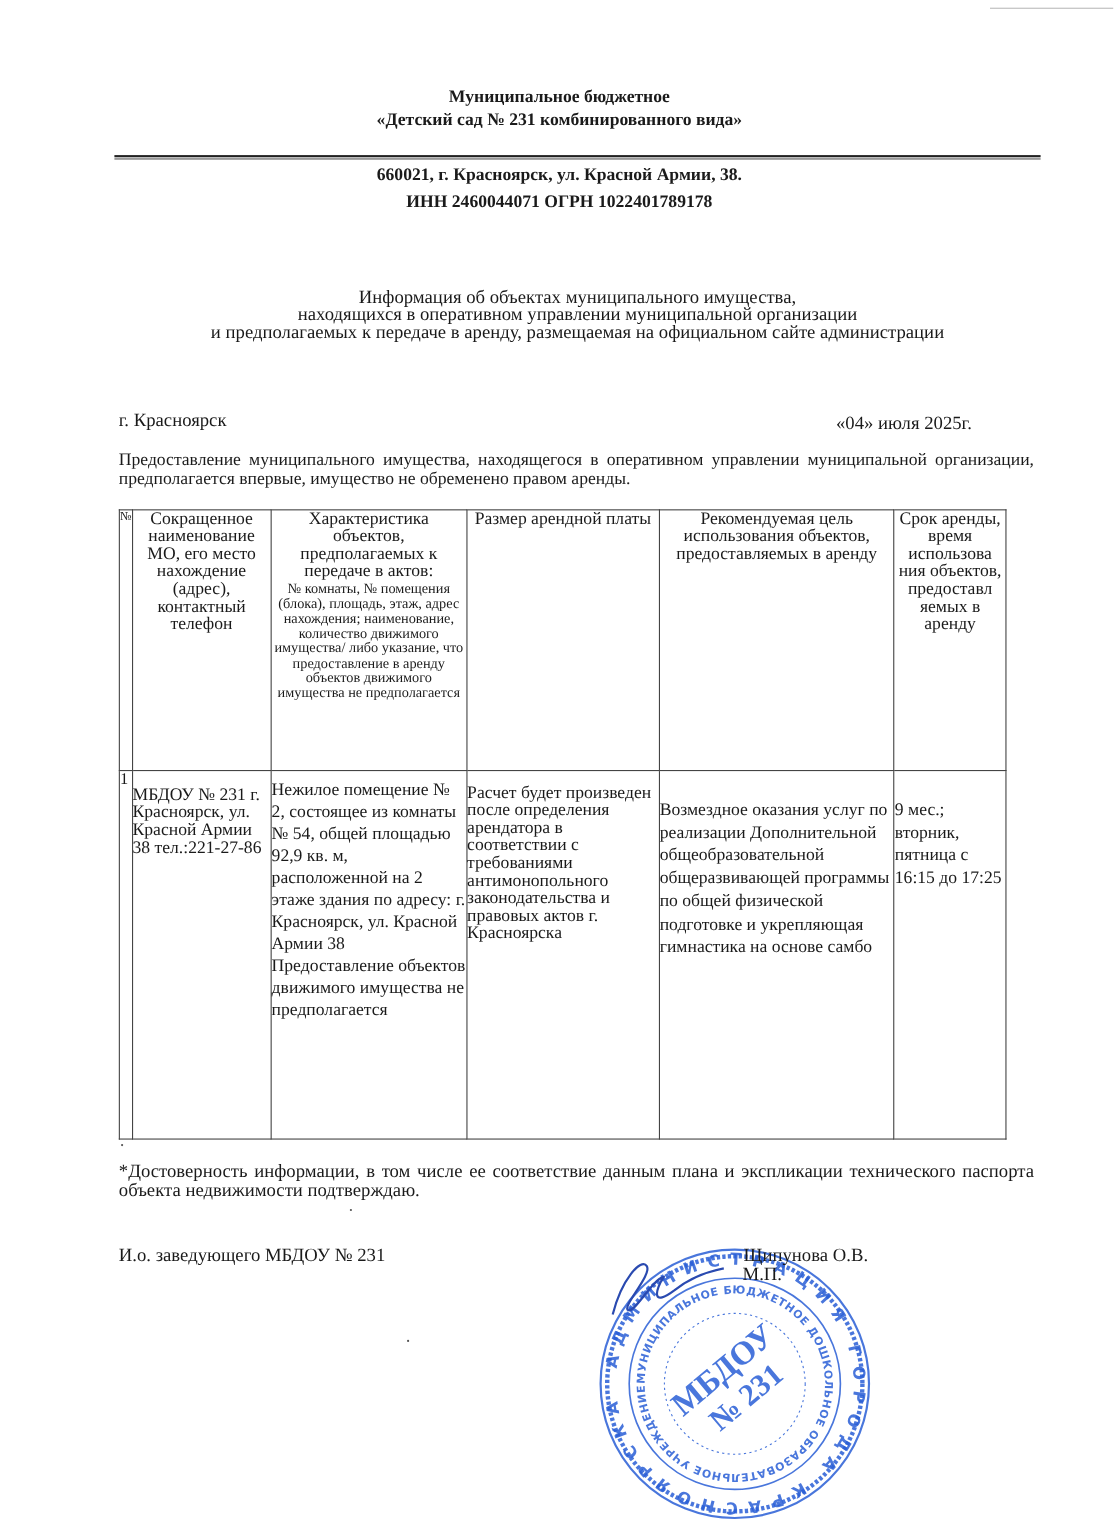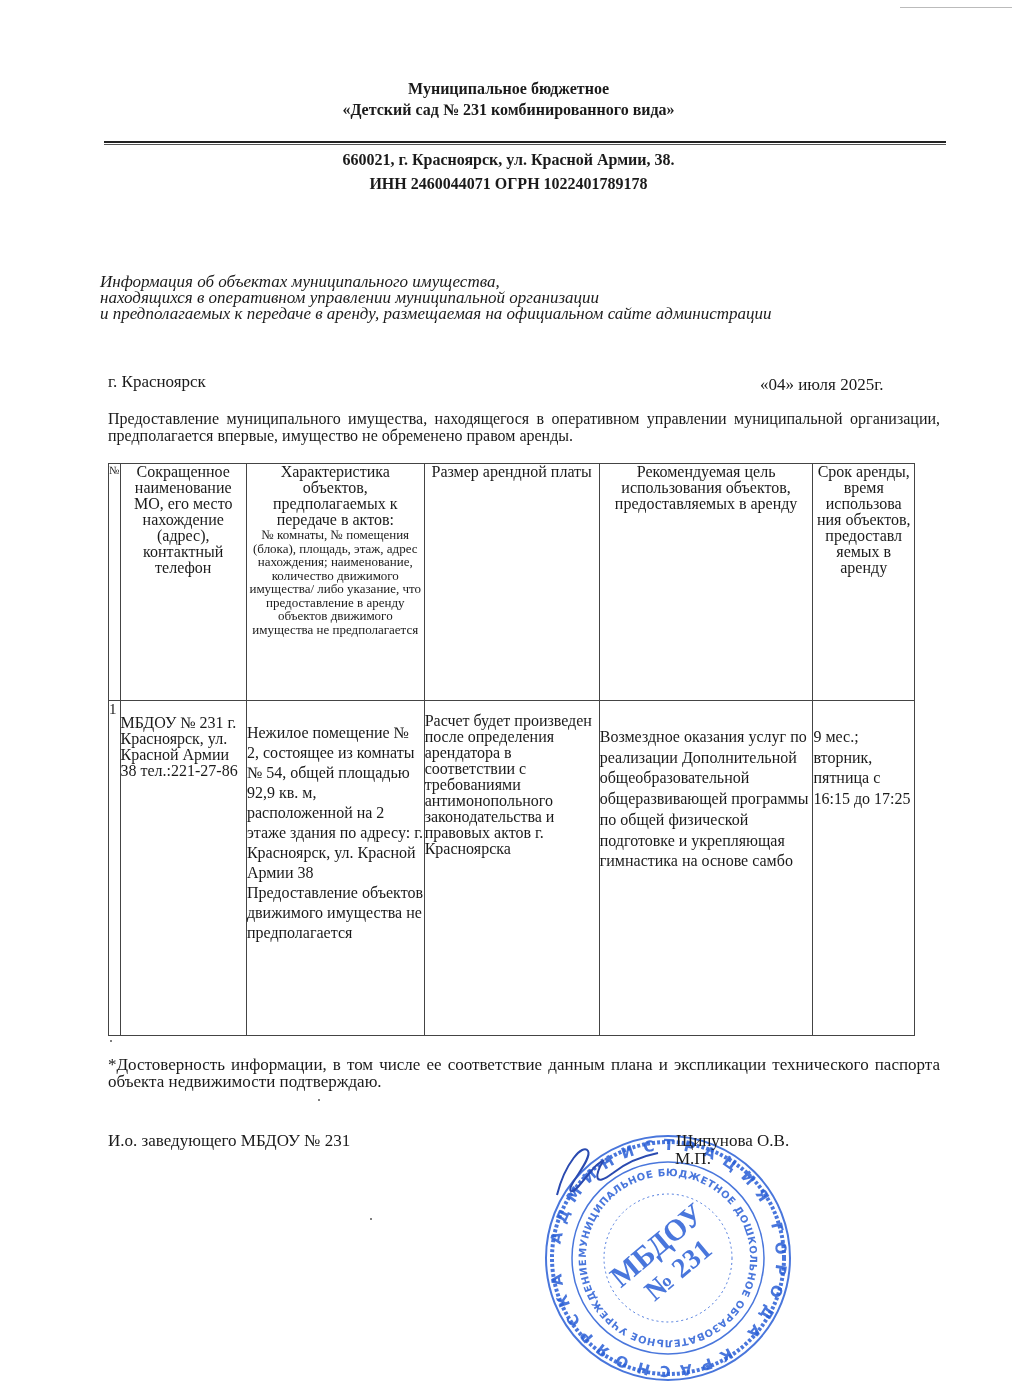--- a/index.html
+++ b/index.html
@@ -8,31 +8,31 @@
   .abs { position: absolute; }
   .top-line { left: 900px; top: 7px; width: 112px; height: 1px; background: #bbb; }
   .header-block { left: 0; width: 1017px; text-align: center; font-weight: bold; font-size: 16px; line-height: 21px; }
   .org { top: 78px; }
   .org div { height: 21px; }
   .divider { left: 104px; top: 141px; width: 842px; height: 2px; background: #222; }
   .divider2 { left: 104px; top: 144px; width: 842px; height: 1px; background: #555; }
   .contacts { top: 148px; }
   .contacts div { height: 24px; line-height: 24px; font-size: 16px; }
   .email { text-decoration: underline; }
-  .title { left: 100px; width: 850px; top: 274px; text-align: left; font-size: 17px; line-height: 16px; font-style: italic; }
+  .title { left: 100px; width: 850px; top: 262px; text-align: center; font-size: 17px; line-height: 16px; }
   .city { left: 108px; top: 372px; font-size: 17px; }
   .date { left: 760px; top: 375px; font-size: 17px; }
   .intro { left: 108px; top: 410px; width: 832px; font-size: 16px; line-height: 17px; text-align: justify; }
   table.rent { position: absolute; left: 108px; top: 463px; border-collapse: collapse; width: 807px; }
   table.rent td, table.rent th { border: 1px solid #444; vertical-align: top; padding: 0; font-weight: normal; }
   .hdr { text-align: center; font-size: 16px; line-height: 16px; padding: 2px 4px; }
   .hdr-small { font-size: 13px; line-height: 13.5px; }
   .num-hdr { font-size: 11px; text-align: left; padding: 2px 0 0 1px; }
   .cell { font-size: 16px; line-height: 16px; padding: 4px 6px; }
-  .cell.col3 { line-height: 20px; padding-top: 22px; }
+  .cell.col3 { line-height: 20px; padding-top: 8px; }
   .cell.col5 { line-height: 20.7px; padding-top: 26px; }
   .cell.col6 { line-height: 20.7px; padding-top: 26px; }
   .cell.col2 { padding-top: 14px; }
   .cell.col4 { padding-top: 12px; }
   .num-cell { font-size: 15px; padding: 2px 0 0 0; }
   .footnote { left: 108px; top: 1056px; width: 832px; font-size: 17px; line-height: 17px; text-align: justify; }
   .signer { left: 108px; top: 1131px; font-size: 17px; }
   .signname { left: 676px; top: 1131px; font-size: 17px; }
   .mp { left: 675px; top: 1149px; font-size: 17px; }
   .stamp { left: 543px; top: 1133px; }

